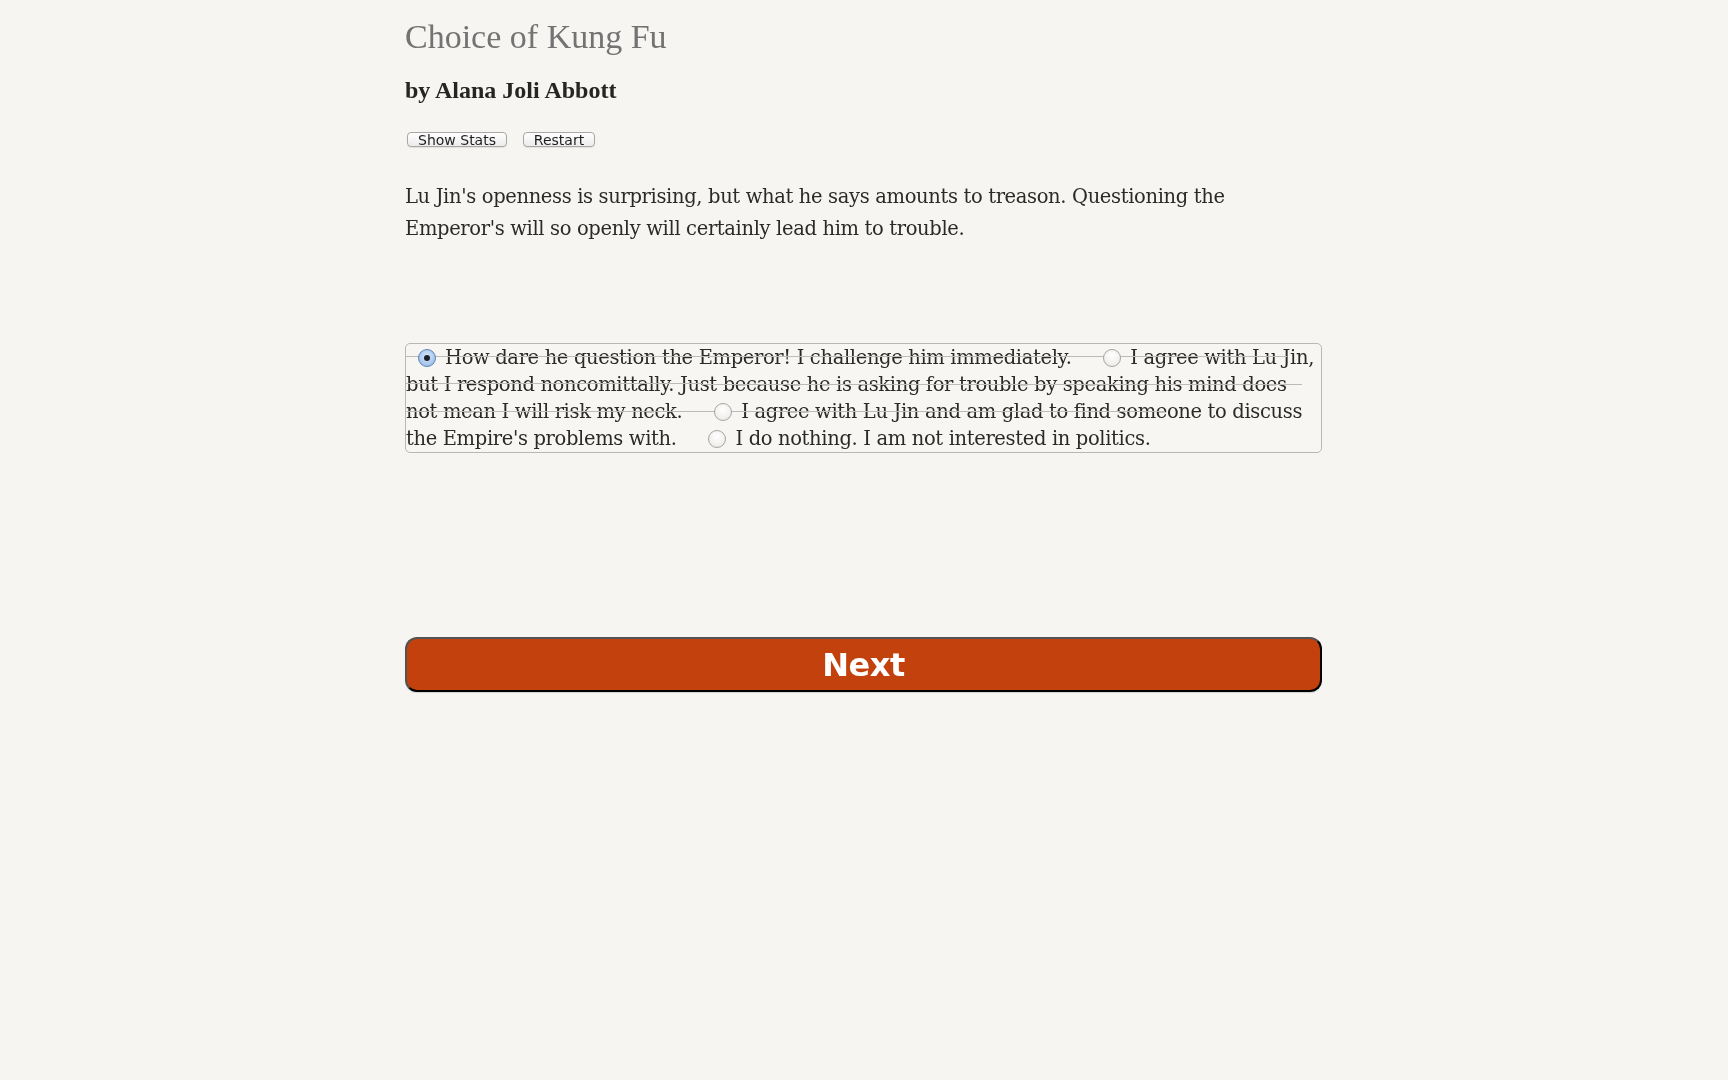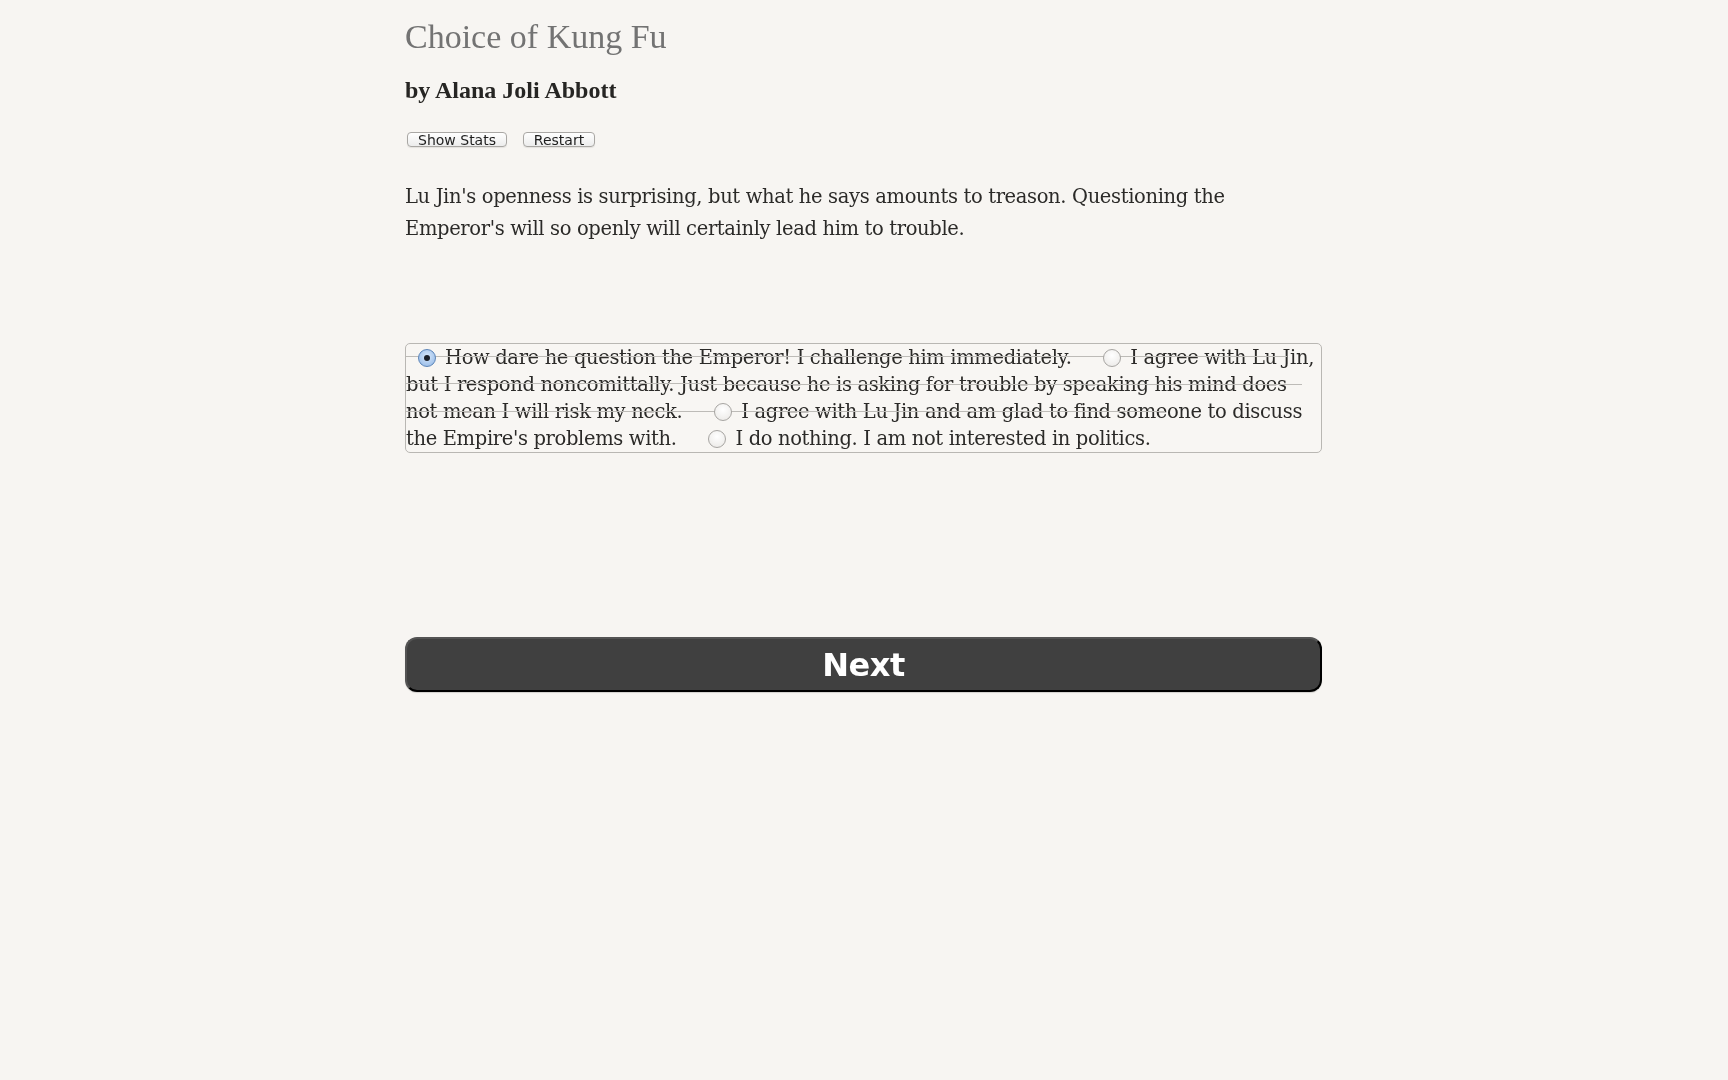--- a/index.html
+++ b/index.html
@@ -95,21 +95,21 @@
     background: radial-gradient(circle at 50% 40%, #d8e8fb 0%, #8db4e4 100%);
   }
   .radio.checked::after {
     content: ""; position: absolute;
     left: 5px; top: 5px; width: 6px; height: 6px;
     border-radius: 50%; background: #1b1f28;
   }
   .next-btn {
     position: absolute; left: 0; top: 637px;
     width: 917px; height: 55px;
-    background: #404040;
+    background: #c2410c;
     border-radius: 12px;
     color: #ffffff;
     font-family: "DejaVu Sans", "Liberation Sans", sans-serif;
     font-weight: bold;
     font-size: 32px;
     letter-spacing: -0.5px;
     display: flex; align-items: center; justify-content: center;
     cursor: pointer;
     box-shadow: 0 1px 1px rgba(0,0,0,0.15);
   }

